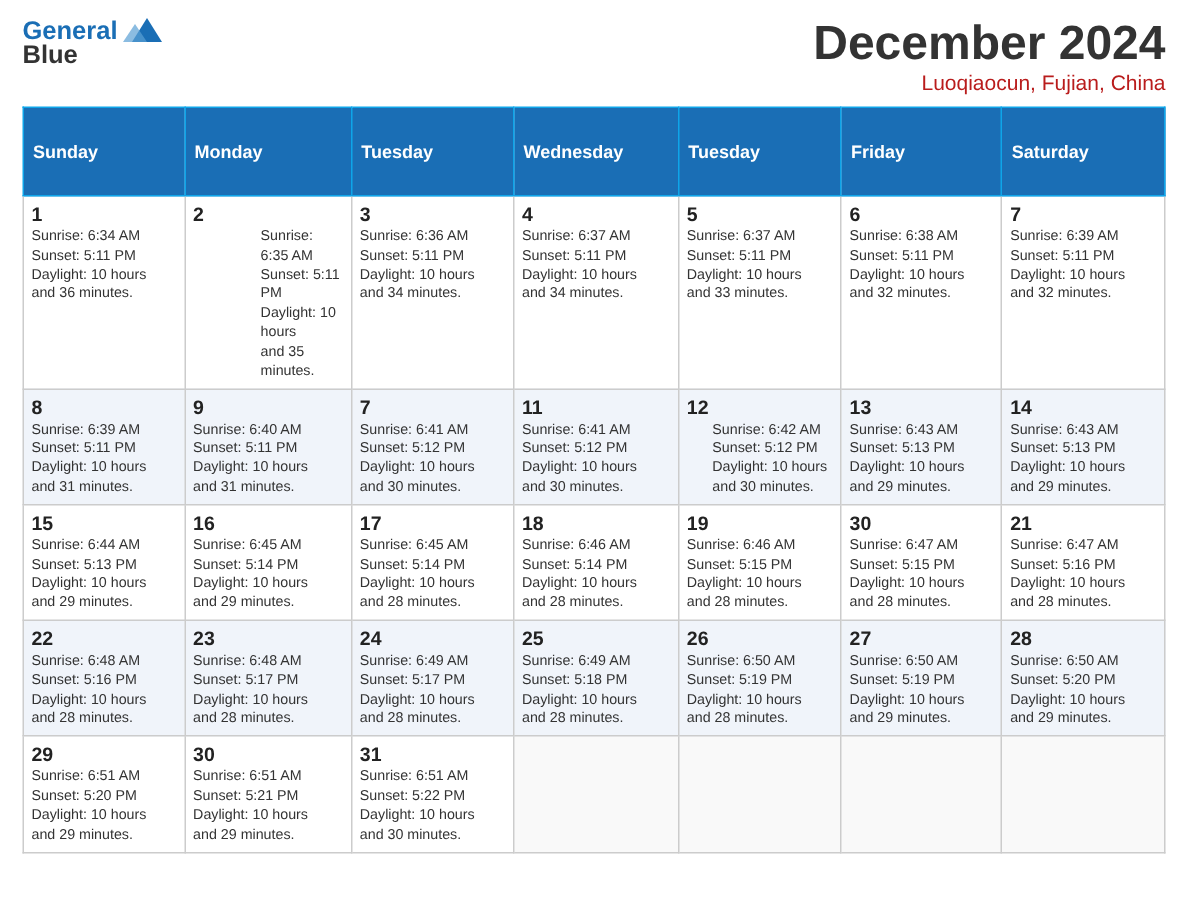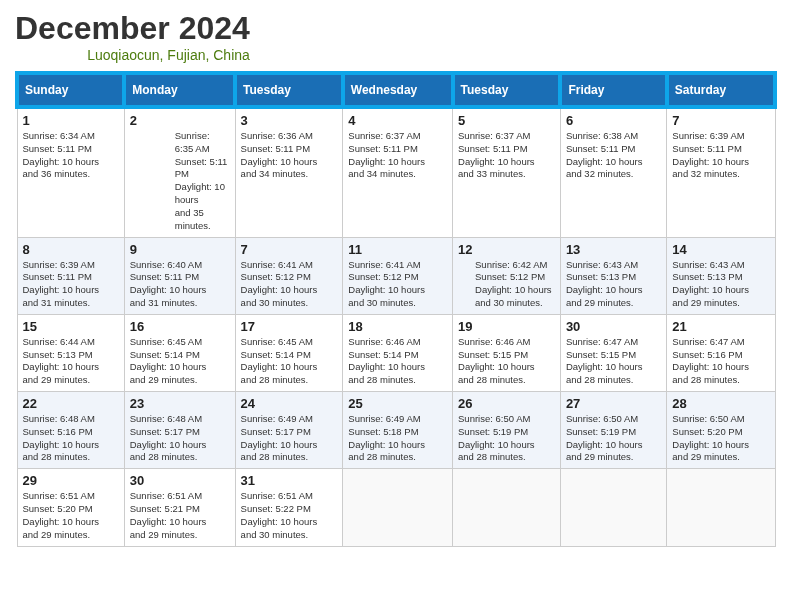--- a/index.html
+++ b/index.html
@@ -37,35 +37,35 @@
     .title-area {
       text-align: right;
     }
     .month-title {
       font-size: 32px;
       font-weight: bold;
       color: #333;
     }
     .location {
       font-size: 14px;
-      color: #4d7c0f;
+      color: #b91c1c;
     }
     .calendar {
       width: 100%;
       border-collapse: collapse;
       font-size: 10px;
     }
     .calendar th {
       background-color: #1a6eb5;
       color: #fff;
       text-align: left;
-      padding: 8px 6px;
+      padding: 22px 6px;
       font-size: 12px;
       font-weight: bold;
-      border: 4px solid #0ea5e9;
+      border: 1px solid #0ea5e9;
     }
     .calendar td {
       border: 1px solid #ccc;
       vertical-align: top;
       padding: 4px 5px;
       width: 113px;
       background: #fff;
     }
     .calendar tr:nth-child(even) td {
       background: #f0f4fa;
@@ -87,20 +87,32 @@
     }
     .empty-cell {
       background: #f9f9f9 !important;
     }
   </style>
 </head>
 <body>
 
 <div class="container">
   <div class="header-area">
+    <div class="logo">
+      <div style="display:flex;flex-direction:column;align-items:flex-start;">
+        <div style="display:flex;align-items:center;gap:2px;">
+          <span class="logo-text" style="font-size:17px;"><span>General</span></span>
+          <svg width="30" height="22" viewBox="0 0 30 22">
+            <polygon points="8,18 18,2 28,18" fill="#1a6eb5"></polygon>
+            <polygon points="2,18 10,6 18,18" fill="#5a9fd4" opacity="0.7"></polygon>
+          </svg>
+        </div>
+        <span class="logo-text" style="font-size:17px;margin-top:-4px;">Blue</span>
+      </div>
+    </div>
     <div class="title-area">
       <div class="month-title">December 2024</div>
       <div class="location">Luoqiaocun, Fujian, China</div>
     </div>
   </div>
 
   <table class="calendar">
     <thead>
       <tr>
         <th>Sunday</th>

